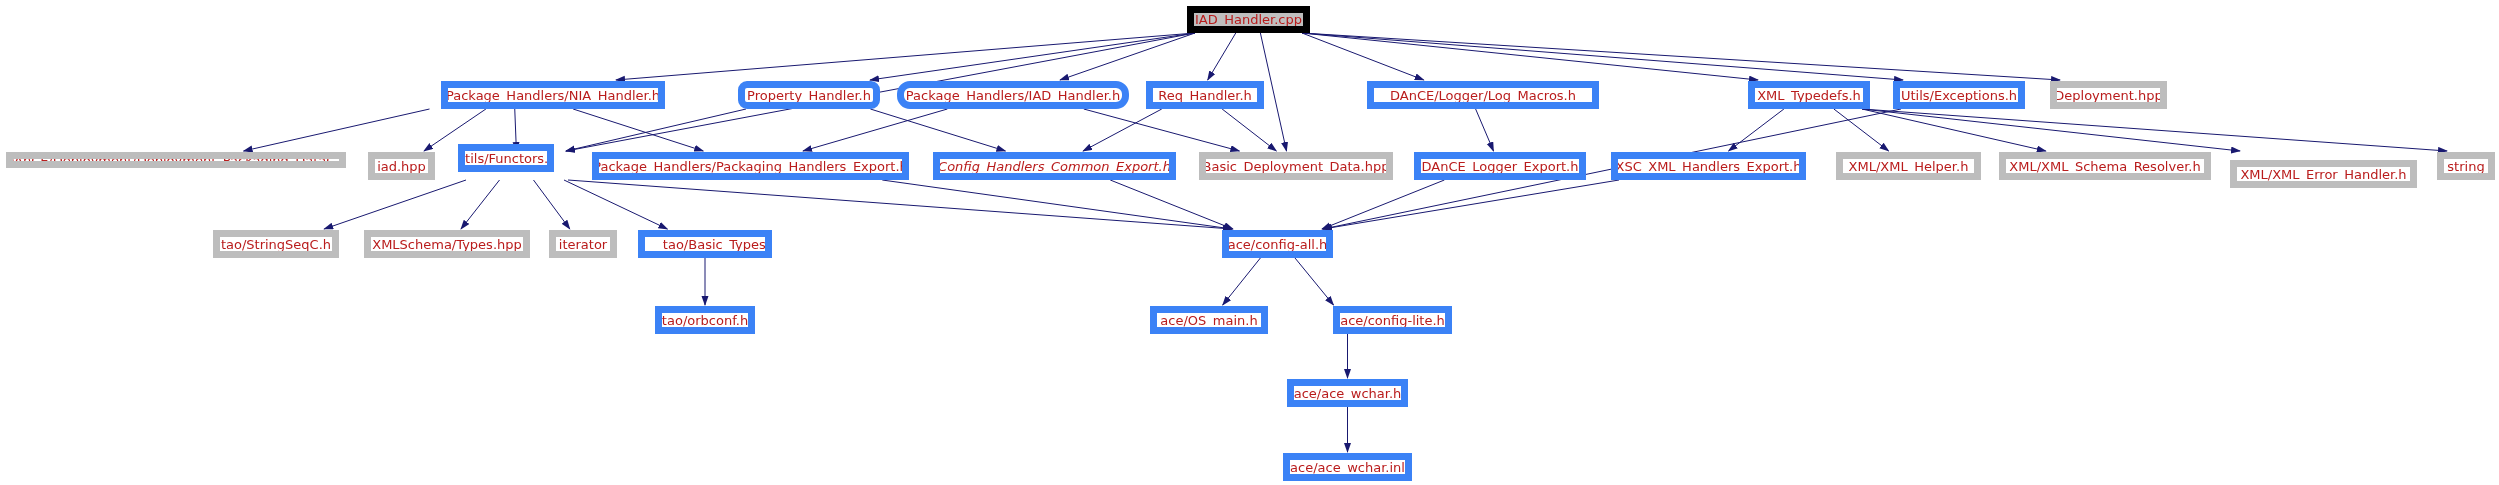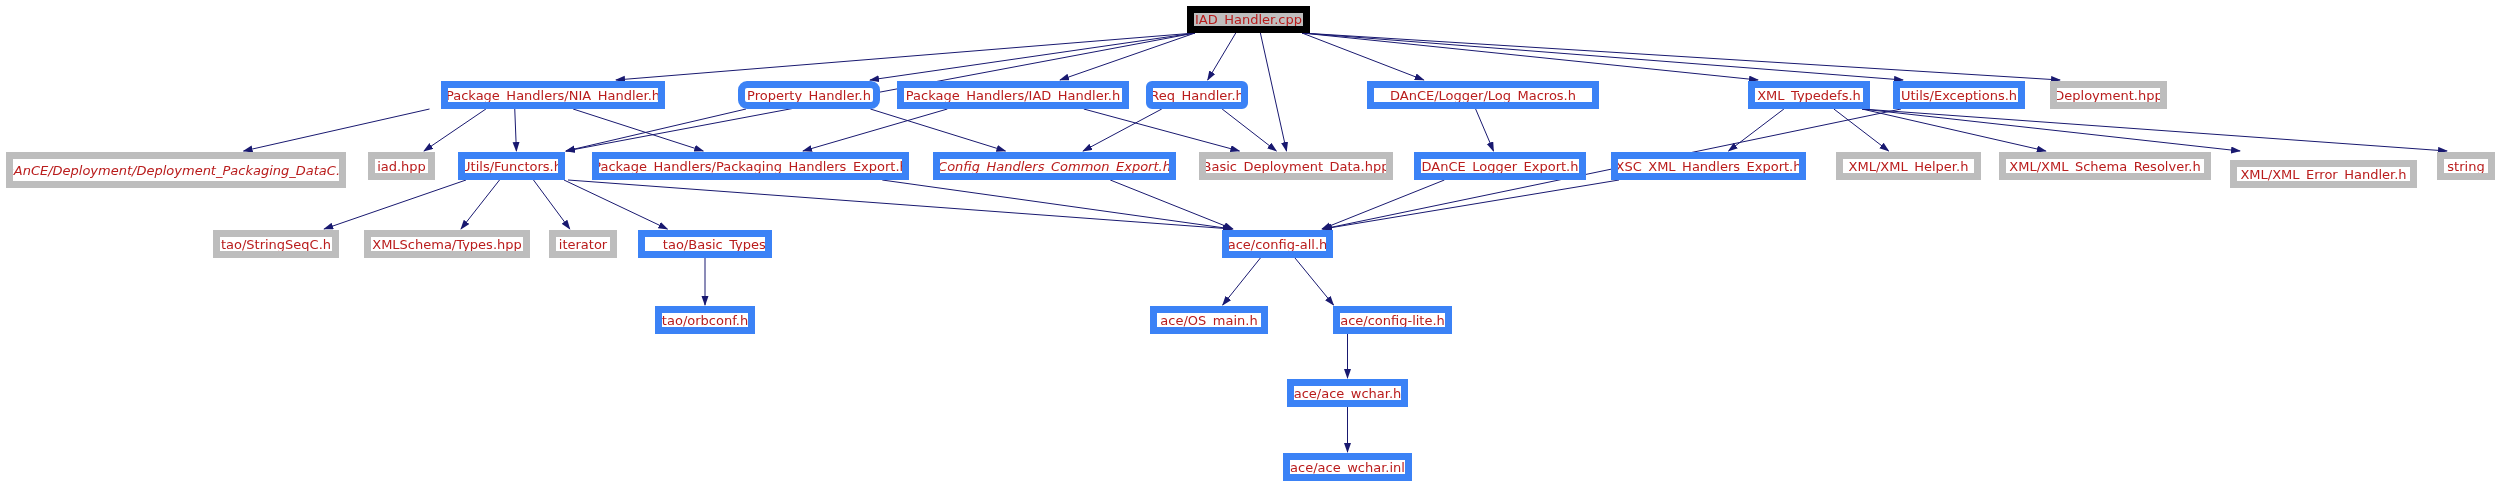--- a/index.html
+++ b/index.html
@@ -92,29 +92,29 @@
         <line x1="1260.375" y1="258" x2="1222.7" y2="305" stroke="#191970" stroke-width="1" marker-end="url(#arrow)"></line>
         <line x1="1295" y1="258" x2="1333.5" y2="305" stroke="#191970" stroke-width="1" marker-end="url(#arrow)"></line>
         <line x1="1347.5" y1="334" x2="1347.5" y2="378" stroke="#191970" stroke-width="1" marker-end="url(#arrow)"></line>
         <line x1="1347.5" y1="407" x2="1347.5" y2="452" stroke="#191970" stroke-width="1" marker-end="url(#arrow)"></line>
       </g>
   </svg>
   <div id="nodes">
       <div class="node root" style="left: 1187px; top: 6px; width: 123px; height: 27px;">IAD_Handler.cpp</div>
       <div class="node" style="left: 402px; top: 81px; width: 224px; height: 28px; margin-left: 39px;">Package_Handlers/NIA_Handler.h</div>
       <div class="node" style="left: 738px; top: 81px; width: 142px; height: 28px; border-radius: 9px;">Property_Handler.h</div>
-      <div class="node" style="left: 897px; top: 81px; width: 232px; height: 28px;">Package_Handlers/IAD_Handler.h</div>
-      <div class="node" style="left: 1146px; top: 81px; width: 102px; height: 28px; border-radius: 6px;">Req_Handler.h</div>
+      <div class="node" style="left: 897px; top: 81px; width: 232px; height: 28px; border-radius: 13px;">Package_Handlers/IAD_Handler.h</div>
+      <div class="node" style="left: 1146px; top: 81px; width: 118px; height: 28px;">Req_Handler.h</div>
       <div class="node" style="left: 1367px; top: 81px; width: 232px; height: 28px;">DAnCE/Logger/Log_Macros.h</div>
       <div class="node" style="left: 1748px; top: 81px; width: 122px; height: 28px;">XML_Typedefs.h</div>
       <div class="node" style="left: 1893px; top: 81px; width: 132px; height: 28px;">Utils/Exceptions.h</div>
       <div class="node unlinked" style="left: 2050px; top: 81px; width: 117px; height: 28px;">Deployment.hpp</div>
-      <div class="node unlinked" style="left: 6px; top: 152px; width: 340px; height: 36px; font-style: italic;">DAnCE/Deployment/Deployment_Packaging_DataC.h</div>
+      <div class="node unlinked" style="left: 6px; top: 152px; width: 340px; height: 16px;">DAnCE/Deployment/Deployment_Packaging_DataC.h</div>
       <div class="node unlinked" style="left: 368px; top: 152px; width: 67px; height: 28px;">iad.hpp</div>
-      <div class="node" style="left: 458px; top: 152px; width: 107px; height: 28px;">Utils/Functors.h</div>
+      <div class="node" style="left: 458px; top: 144px; width: 96px; height: 28px;">Utils/Functors.h</div>
       <div class="node" style="left: 592px; top: 152px; width: 317px; height: 28px;">Package_Handlers/Packaging_Handlers_Export.h</div>
       <div class="node" style="left: 933px; top: 152px; width: 243px; height: 28px; font-style: italic;">Config_Handlers_Common_Export.h</div>
       <div class="node unlinked" style="left: 1199px; top: 152px; width: 194px; height: 28px;">Basic_Deployment_Data.hpp</div>
       <div class="node" style="left: 1414px; top: 152px; width: 172px; height: 28px;">DAnCE_Logger_Export.h</div>
       <div class="node" style="left: 1611px; top: 152px; width: 195px; height: 28px;">XSC_XML_Handlers_Export.h</div>
       <div class="node unlinked" style="left: 1836px; top: 152px; width: 145px; height: 28px;">XML/XML_Helper.h</div>
       <div class="node unlinked" style="left: 1999px; top: 152px; width: 212px; height: 28px;">XML/XML_Schema_Resolver.h</div>
       <div class="node unlinked" style="left: 2230px; top: 160px; width: 187px; height: 28px;">XML/XML_Error_Handler.h</div>
       <div class="node unlinked" style="left: 2437px; top: 152px; width: 58px; height: 28px;">string</div>
       <div class="node unlinked" style="left: 213px; top: 230px; width: 126px; height: 28px;">tao/StringSeqC.h</div>

